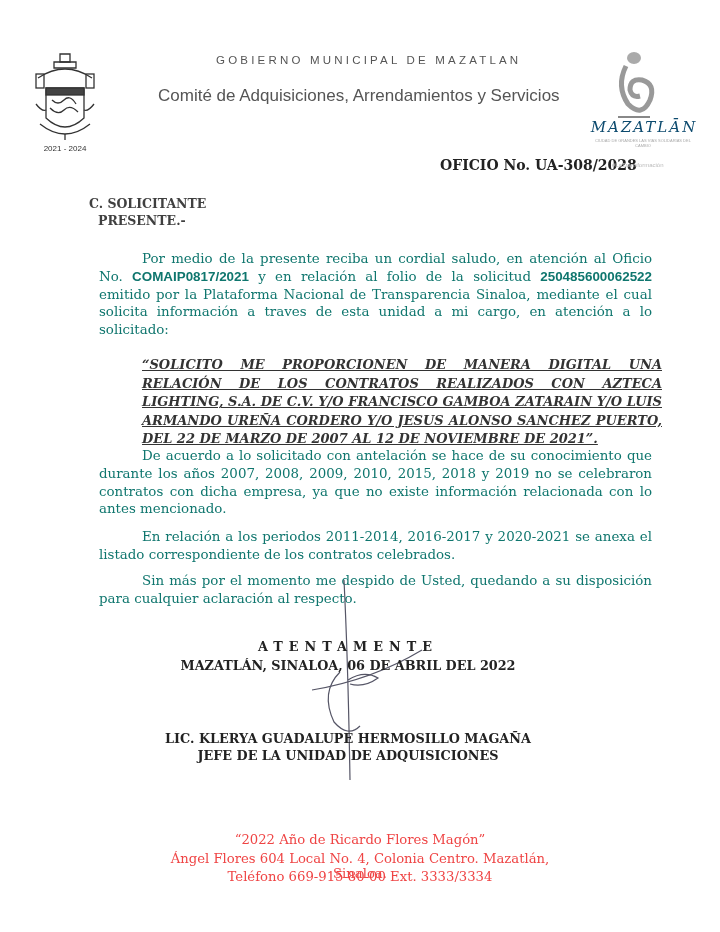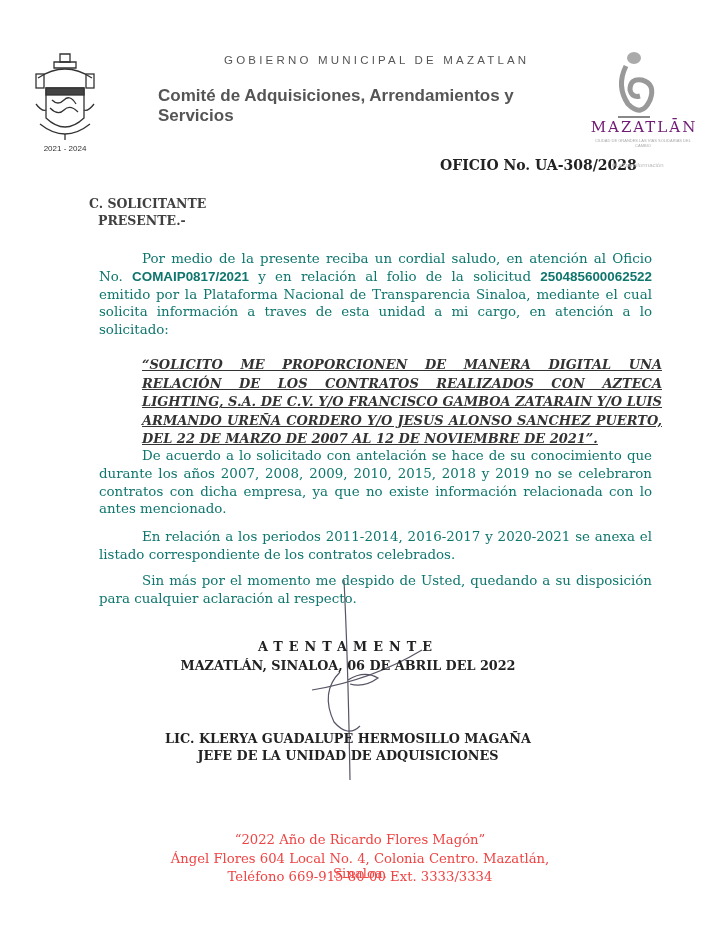--- a/index.html
+++ b/index.html
@@ -2,24 +2,24 @@
 <html><head>
 <meta charset="utf-8">
 <style>
   html, body { margin:0; padding:0; }
   body { width:720px; height:932px; background:#ffffff; position:relative; overflow:hidden; color:#2a2a2a; }
   .abs { position:absolute; }
   .serif { font-family:"DejaVu Serif", serif; }
   .sans { font-family:"Liberation Sans", sans-serif; }
   .crest { left:30px; top:48px; width:70px; height:110px; }
   .crest-year { left:30px; top:144px; width:70px; text-align:center; font-size:8px; color:#333; }
-  .gov-title { left:224px; top:54px; width:330px; letter-spacing:3.2px; font-size:11.5px; color:#555; }
-  .committee { left:158px; top:86px; width:420px; font-size:17px; color:#555;font-weight:bold; }
+  .gov-title { left:216px; top:54px; width:330px; letter-spacing:3.2px; font-size:11.5px; color:#555; }
+  .committee { left:158px; top:86px; width:420px; font-size:17px; color:#555; }
   .brand-logo { left:604px; top:50px; width:60px; height:72px; }
-  .brand-name { left:574px; top:118px; width:140px; text-align:center; font-size:15px; letter-spacing:2px; color:#701a75; }
+  .brand-name { left:574px; top:118px; width:140px; text-align:center; font-size:15px; letter-spacing:2px; color:#0c4a6e;font-style:italic; }
   .brand-sub { left:588px; top:138px; width:110px; text-align:center; font-size:4px; color:#aaa; line-height:5px; }
   .oficio { left:440px; top:157px; font-size:14px; font-weight:bold; color:#222; }
   .faint { left:612px; top:162px; font-size:6px; color:#bbb; }
   .addressee { left:89px; top:195px; font-size:12.5px; font-weight:bold; line-height:17px; color:#404040; }
   .p { left:99px; width:553px; font-size:13.4px; line-height:17.8px; text-align:justify; color:#0f766e; }
   .indent { text-indent:43px; }
   .quote { left:142px; top:356px; width:520px; font-size:13px; line-height:18.6px; font-weight:bold; font-style:italic; text-decoration:underline; text-align:justify; color:#333; }
   .closing { left:148px; width:400px; text-align:center; font-size:12.8px; font-weight:bold; color:#222; }
   .att { top:639px; letter-spacing:6px; }
   .date { top:658px; }

